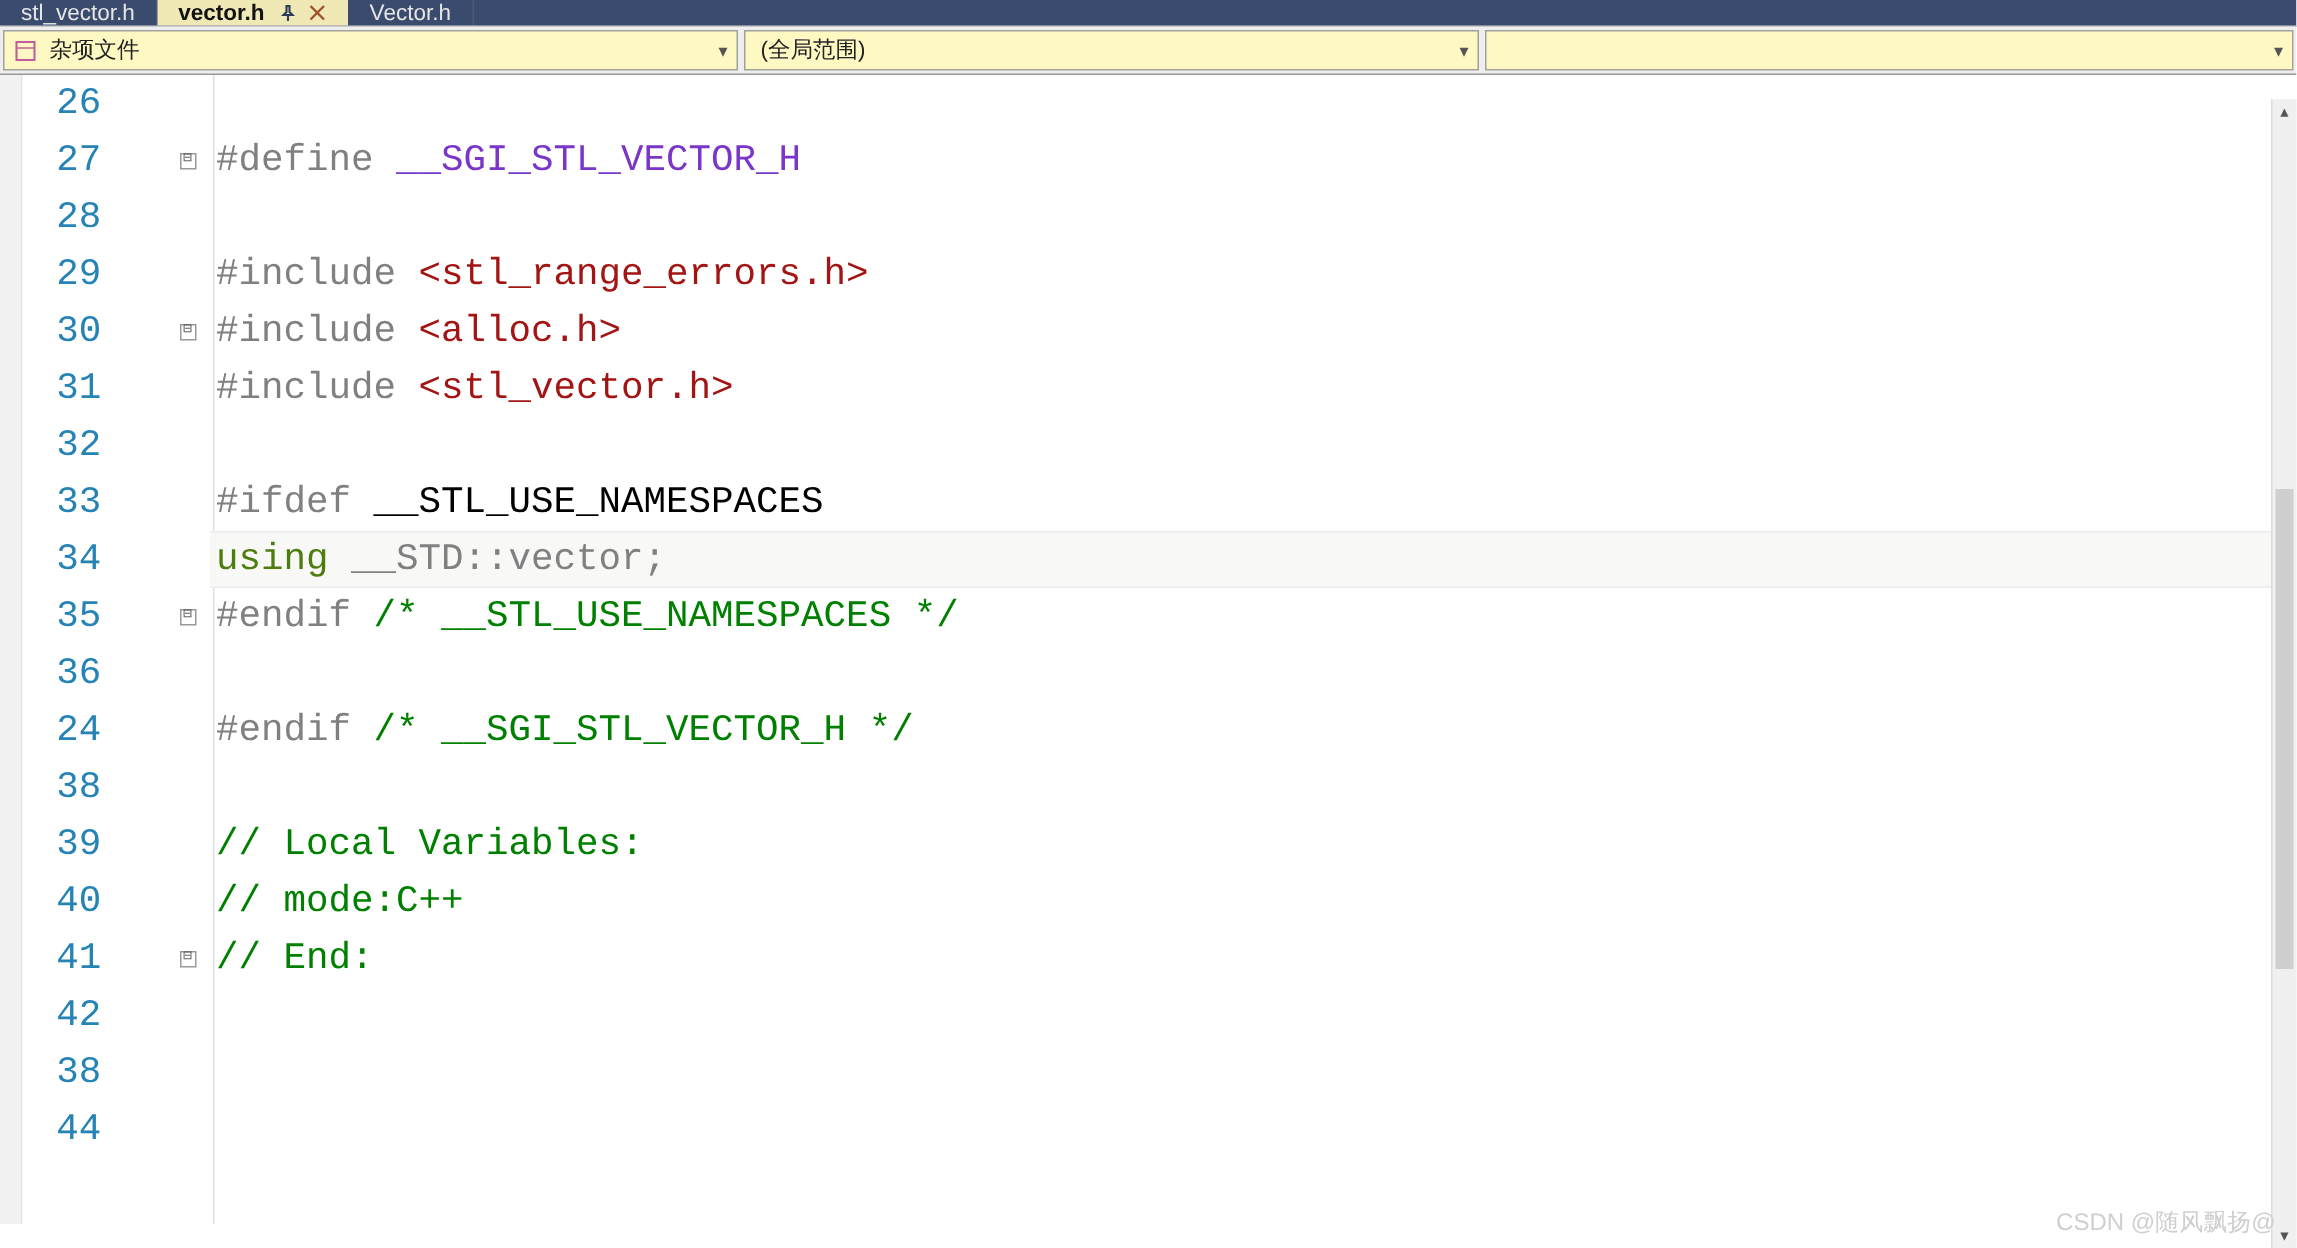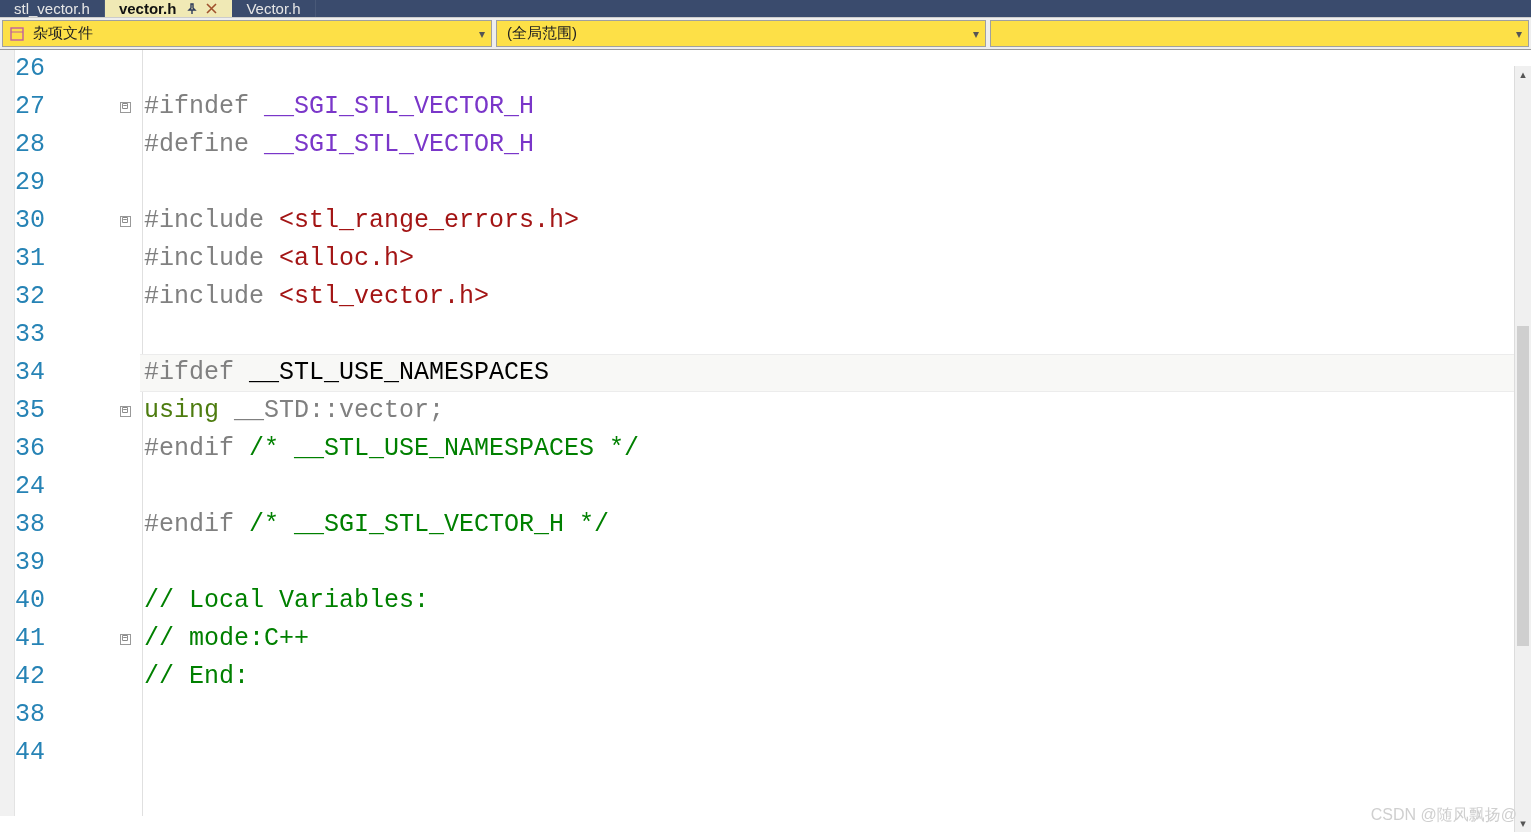--- a/index.html
+++ b/index.html
@@ -8,32 +8,32 @@
 
 .tab-bar { display:flex; height:18px; background:#3a4b6d; border-bottom:1px solid #ccc;}
 .tab { display:flex; align-items:center; padding:0 14px; color:#e6e6e6; font-size:15px; cursor:pointer; border-right:1px solid rgba(255,255,255,.08);}
 .tab.active { background:#f0e9b5; color:#111; font-weight:bold;}
 .tab.active .pin { margin-left:10px; color:#2d3a5a; }
 .tab.active .close { margin-left:8px; color:#7a3e27; }
 .tab .pin, .tab .close { display:flex; align-items:center; }
 
 
 .dd-bar { display:flex; height:32px; background:#eeeeee; border-bottom:1px solid #999; }
-.dd { display:flex; align-items:center; border:1px solid #a0a0a0; background:#fde047; margin:2px; }
+.dd { display:flex; align-items:center; border:1px solid #a0a0a0; background:#fef9c3; margin:2px; }
 .dd1 { flex:0 0 490px; }
 .dd2 { flex:0 0 490px; }
 .dd3 { flex:1 1 auto; }
 .dd .icon { width:20px; height:20px; margin:0 4px; display:flex; align-items:center; justify-content:center;}
 .dd .txt { flex:1; font-size:15px; color:#222; padding-left:2px;}
 .dd .arrow { width:18px; text-align:center; color:#555; font-size:12px;}
 
 
 .editor-wrap { display:flex; height:calc(832px - 34px - 32px); position:relative;}
 .left-margin { width:15px; background:#f1f1f1; border-right:1px solid #e3e3e3;}
-.gutter { width:95px; background:#ffffff; text-align:left; padding-right:20px;}
+.gutter { width:95px; background:#ffffff; text-align:center; padding-right:20px;}
 .fold-col { width:30px; background:#fff; position:relative;}
 .code-col { flex:1; background:#fff; position:relative;}
 .line { height:38px; line-height:38px; font-family:Consolas,"Courier New",monospace; font-size:25px; white-space:pre;}
 .gutter .line { color:#2683b5; font-size:25px;}
 .fold-col .line { color:#888; display:flex; align-items:center; justify-content:center;}
 .fold-glyph { width:11px; height:11px; border:1px solid #999; display:flex; align-items:center; justify-content:center; font-size:10px; color:#666;}
 .code-col .line { padding-left:4px;}
 .cur-line-hl { position:absolute; left:0; right:15px; height:38px; background:#f8f8f6; border:1px solid #ececec; border-left:none; border-right:none; z-index:0;}
 .code-col .line > * { position:relative; z-index:1;}
 
@@ -144,21 +144,20 @@
     <div class="line"></div>
     <div class="line"></div>
     <div class="line"></div>
   </div>
 
   <div class="code-col">
     <div class="outline-bar" style="left:2px"></div>
     <div class="cur-line-hl" style="top:304px"></div>
 
     <div class="line"></div>
-    <div class="line"><span class="t-pp">#ifndef </span><span class="t-def">__SGI_STL_VECTOR_H</span></div>
     <div class="line"><span class="t-pp">#define </span><span class="t-def">__SGI_STL_VECTOR_H</span></div>
     <div class="line"></div>
     <div class="line"><span class="t-pp">#include </span><span class="t-inc">&lt;stl_range_errors.h&gt;</span></div>
     <div class="line"><span class="t-pp">#include </span><span class="t-inc">&lt;alloc.h&gt;</span></div>
     <div class="line"><span class="t-pp">#include </span><span class="t-inc">&lt;stl_vector.h&gt;</span></div>
     <div class="line"></div>
     <div class="line"><span class="t-pp">#ifdef </span><span>__STL_USE_NAMESPACES</span></div>
     <div class="line"><span class="t-kw" style="color:#4d7c0f">using</span><span class="t-id"> __STD::vector;</span></div>
     <div class="line"><span class="t-pp">#endif </span><span class="t-cm">/* __STL_USE_NAMESPACES */</span></div>
     <div class="line"></div>

